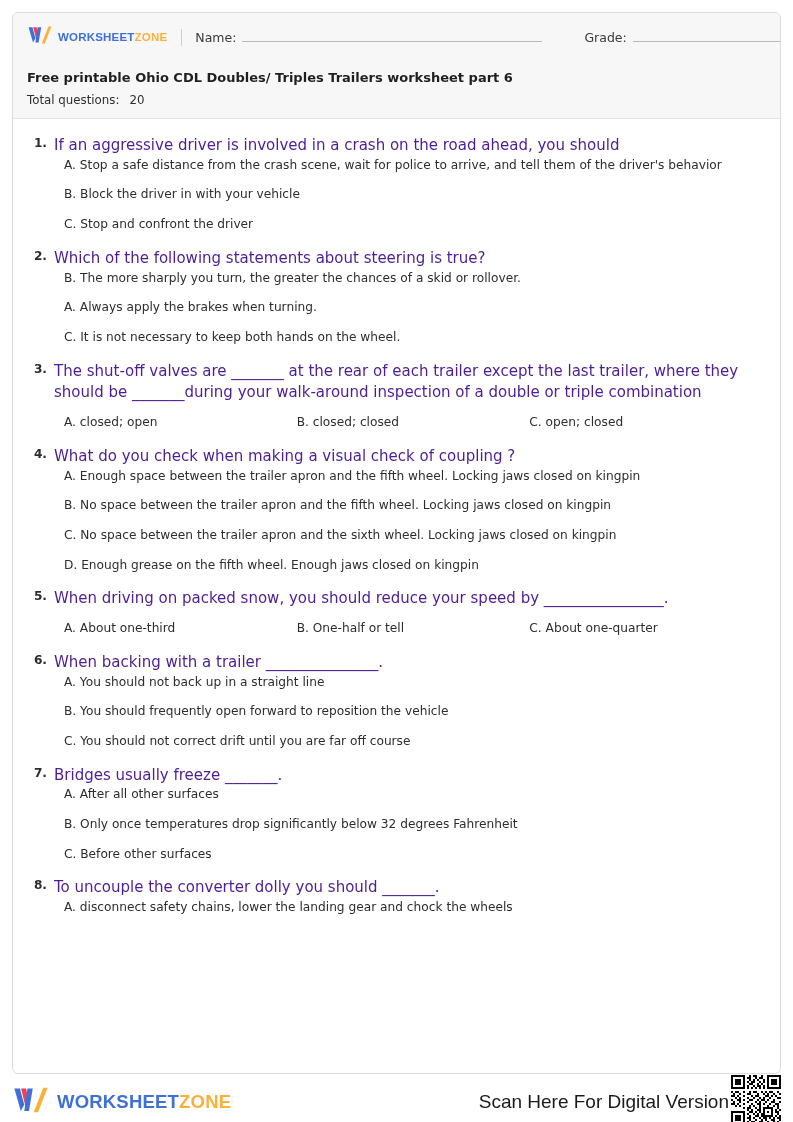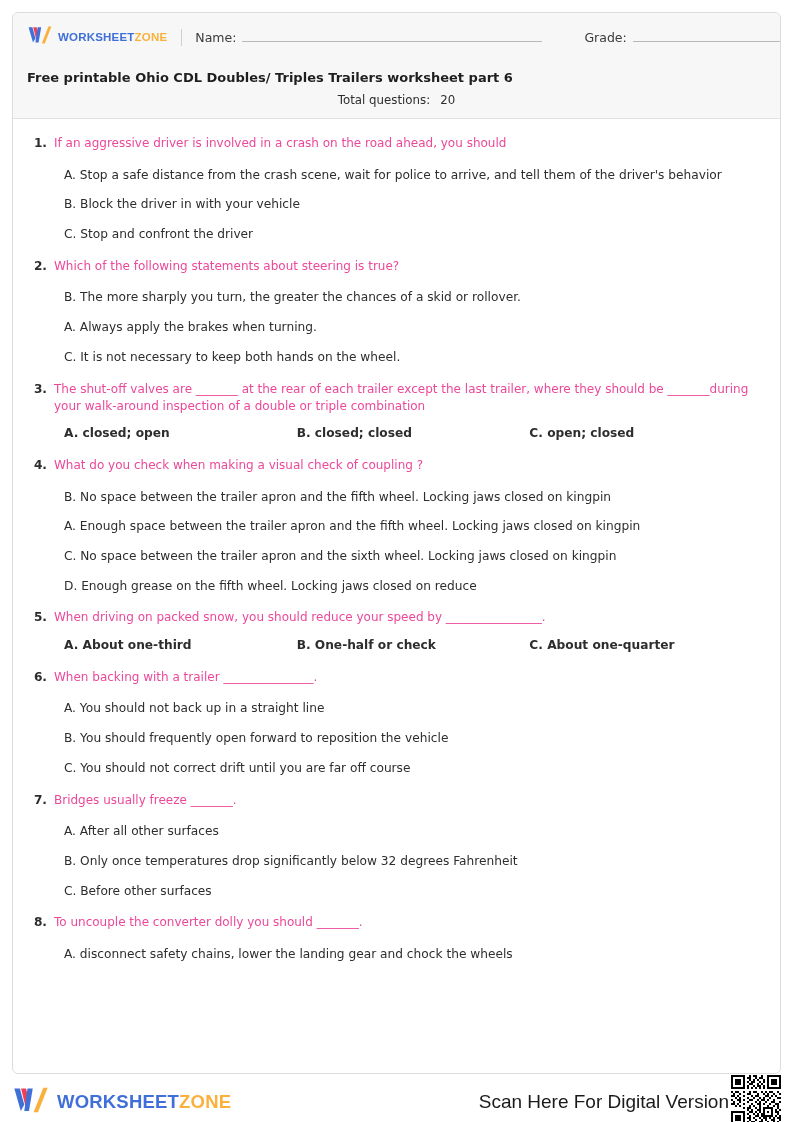--- a/index.html
+++ b/index.html
@@ -85,21 +85,20 @@
     margin-top: 18px;
     font-size: 13px;
     font-weight: 700;
     color: #1f1f1f;
     line-height: 1.35;
   }
   .subtitle {
     margin-top: 6px;
     font-size: 11.8px;
     color: #2d2d2d;
-    text-align: center;
   }
   .subtitle .count { margin-left: 10px; }
 
   
   .body {
     padding: 16px 18px 0 18px;
   }
   .question {
     margin-bottom: 14px;
   }
@@ -110,46 +109,45 @@
   }
   .q-num {
     font-weight: 700;
     font-size: 12.2px;
     line-height: 1.45;
     min-width: 16px;
     text-align: right;
     flex: none;
   }
   .q-text {
-    font-size: 12px;
+    font-size: 15px;
     line-height: 1.45;
-    color: #ec4899;
+    color: #4c1d95;
   }
   .options {
-    margin-top: 14px;
+    margin-top: 0;
     padding-left: 33px;
   }
   .opt {
     font-size: 12.2px;
     line-height: 1.45;
     color: #2d2d2d;
     margin-bottom: 12px;
   }
   .opt:last-child { margin-bottom: 0; }
 
   
   .options.cols {
     display: flex;
     margin-top: 10px;
   }
   .options.cols .opt {
     flex: 1 1 0;
     margin-bottom: 0;
     padding-right: 20px;
-    font-weight: bold;
   }
 
   
   .footer {
     position: absolute;
     left: 12px; top: 1082px;
     width: 769px; height: 40px;
     display: flex;
     align-items: center;
   }
@@ -246,35 +244,35 @@
         <div class="opt">C. open; closed</div>
       </div>
     </div>
 
     <div class="question">
       <div class="q-line">
         <span class="q-num">4.</span>
         <span class="q-text">What do you check when making a visual check of coupling ?</span>
       </div>
       <div class="options">
+        <div class="opt">A. Enough space between the trailer apron and the fifth wheel. Locking jaws closed on kingpin</div>
         <div class="opt">B. No space between the trailer apron and the fifth wheel. Locking jaws closed on kingpin</div>
-        <div class="opt">A. Enough space between the trailer apron and the fifth wheel. Locking jaws closed on kingpin</div>
         <div class="opt">C. No space between the trailer apron and the sixth wheel. Locking jaws closed on kingpin</div>
-        <div class="opt">D. Enough grease on the fifth wheel. Locking jaws closed on reduce</div>
+        <div class="opt">D. Enough grease on the fifth wheel. Enough jaws closed on kingpin</div>
       </div>
     </div>
 
     <div class="question">
       <div class="q-line">
         <span class="q-num">5.</span>
         <span class="q-text">When driving on packed snow, you should reduce your speed by ________________.</span>
       </div>
       <div class="options cols">
         <div class="opt">A. About one-third</div>
-        <div class="opt">B. One-half or check</div>
+        <div class="opt">B. One-half or tell</div>
         <div class="opt">C. About one-quarter</div>
       </div>
     </div>
 
     <div class="question">
       <div class="q-line">
         <span class="q-num">6.</span>
         <span class="q-text">When backing with a trailer _______________.</span>
       </div>
       <div class="options">

